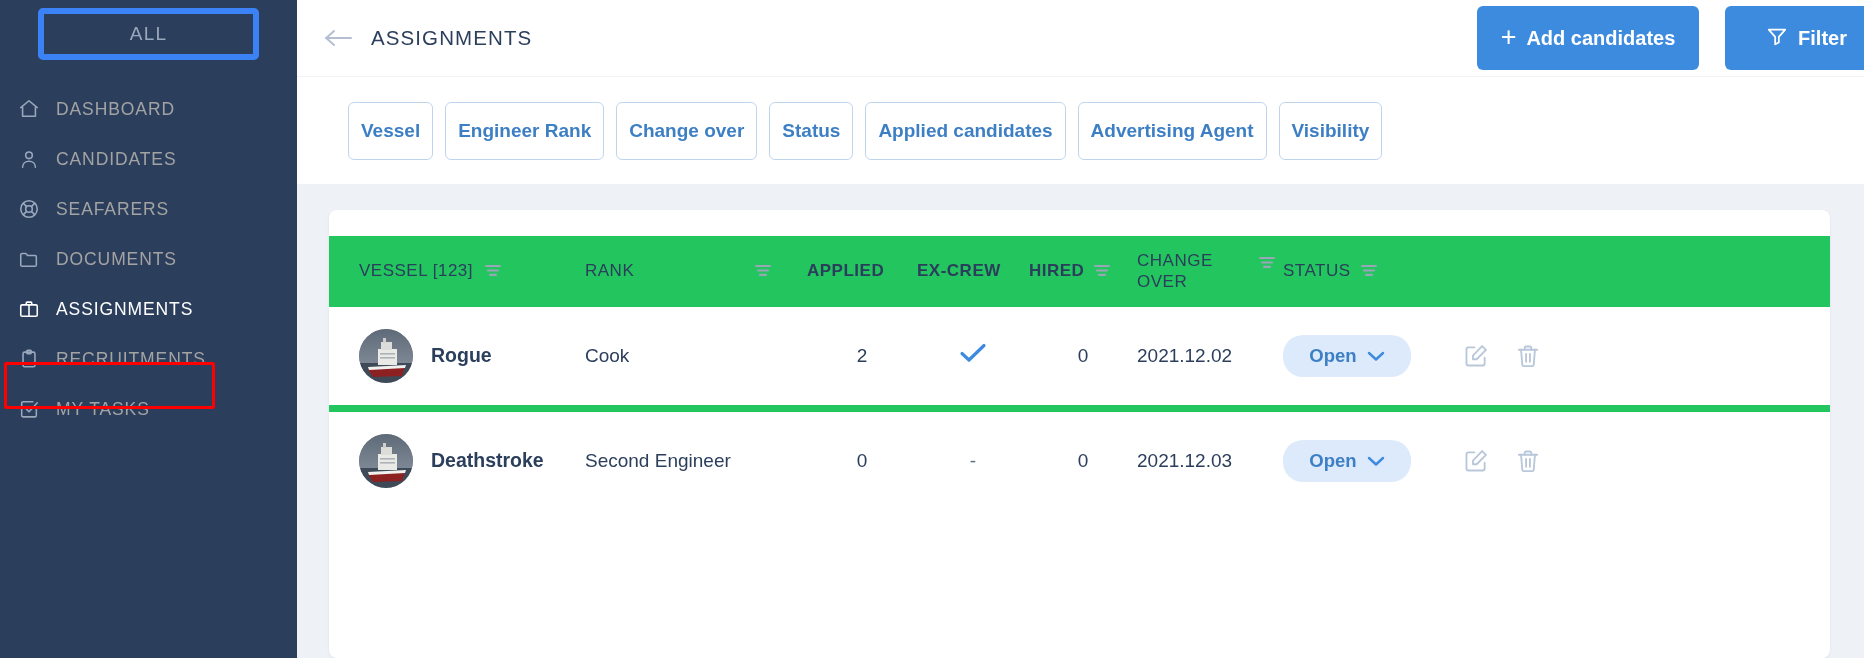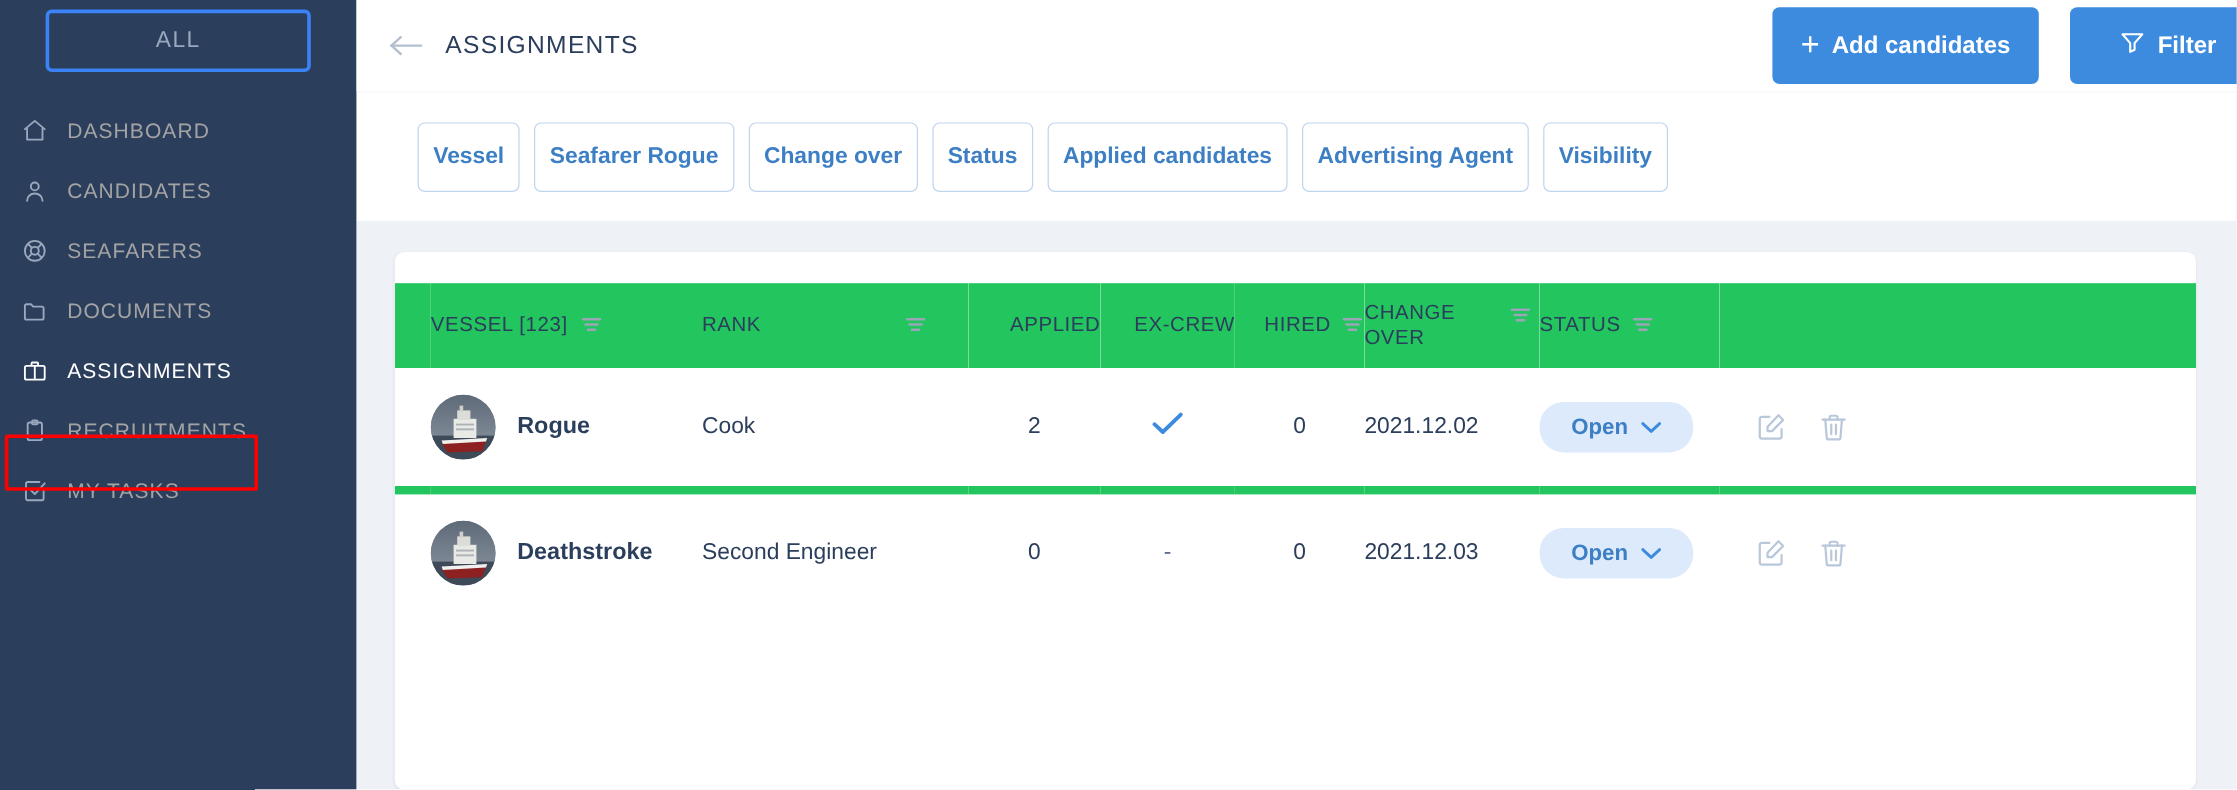--- a/index.html
+++ b/index.html
@@ -26,21 +26,21 @@
     background: #ffffff; position: relative; display: inline-block;
     margin-right: 2px;
   }
   .logo-mark svg { position: absolute; left: 0; top: 0; }
   .logo-text {
     font-size: 31px; letter-spacing: 2.5px; font-weight: 400;
     color: #ffffff; line-height: 1;
   }
   .all-box {
     margin: 8px 38px 0 38px; height: 52px;
-    border: 3px solid #3b82f6; border-radius: 5px;
+    border: 6px solid #3b82f6; border-radius: 5px;
     display: flex; align-items: center; justify-content: center;
     color: #9aa8bd; font-size: 19px; letter-spacing: 1.2px;
   }
   .nav { margin-top: 24px; }
   .nav-item {
     display: flex; align-items: center; gap: 16px;
     height: 50px; padding-left: 18px;
     color: #a3a3a3; font-size: 17.5px; letter-spacing: 0.9px;
   }
   .nav-item .nav-icon {
@@ -103,21 +103,21 @@
     padding: 26px 0 0 0; overflow: hidden;
   }
   table { width: 100%; border-collapse: collapse; table-layout: fixed; }
   thead tr { background: #22c55e; }
   thead th {
     font-weight: 400; font-size: 17px; color: #2b3e5c;
     letter-spacing: .5px; text-align: left; padding: 14px 0;
     vertical-align: middle; position: relative;
   }
   .th-inner { display: flex; align-items: center; gap: 10px; }
-  .th-inner.center { justify-content: flex-end; gap: 8px; }
+  .th-inner.center { justify-content: flex-start; gap: 8px; font-weight: bold; }
   .sort-icon { display: inline-flex; flex: 0 0 auto; }
   .col-sp  { width: 30px; }
   .col-vessel { width: 226px; }
   .col-rank   { width: 222px; }
   .col-applied{ width: 110px; }
   .col-excrew { width: 112px; }
   .col-hired  { width: 108px; }
   .col-change { width: 146px; }
   .col-status { width: 150px; }
   .col-actions{ width: auto; }
@@ -261,21 +261,21 @@
           <span>Filter</span>
         </button>
       </div>
     </div>
 
     <div class="filter-bar">
       <div class="pill">
         <span>Vessel</span>
       </div>
       <div class="pill">
-        <span>Seafarer Rogue</span>
+        <span>Engineer Rank</span>
       </div>
       <div class="pill">
         <span>Change over</span>
       </div>
       <div class="pill">
         <span>Status</span>
       </div>
       <div class="pill">
         <span>Applied candidates</span>
       </div>

